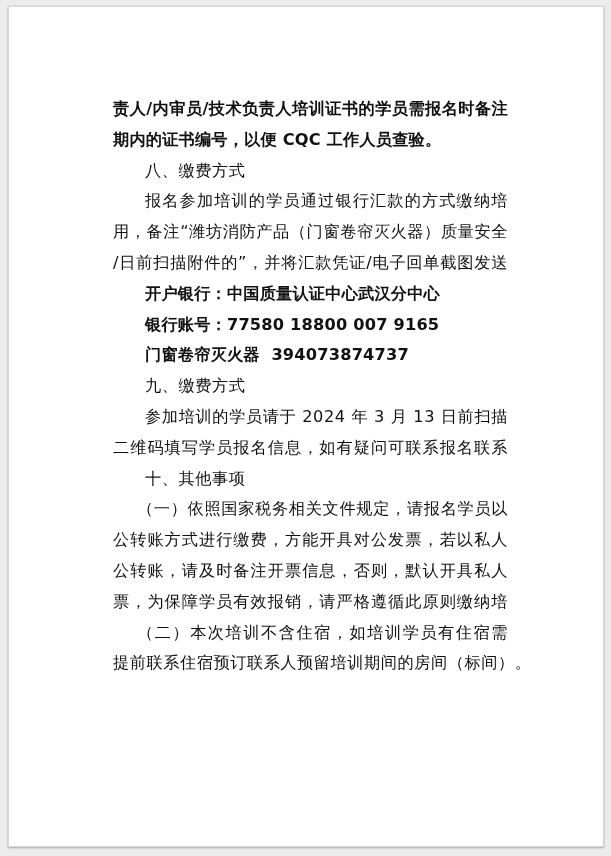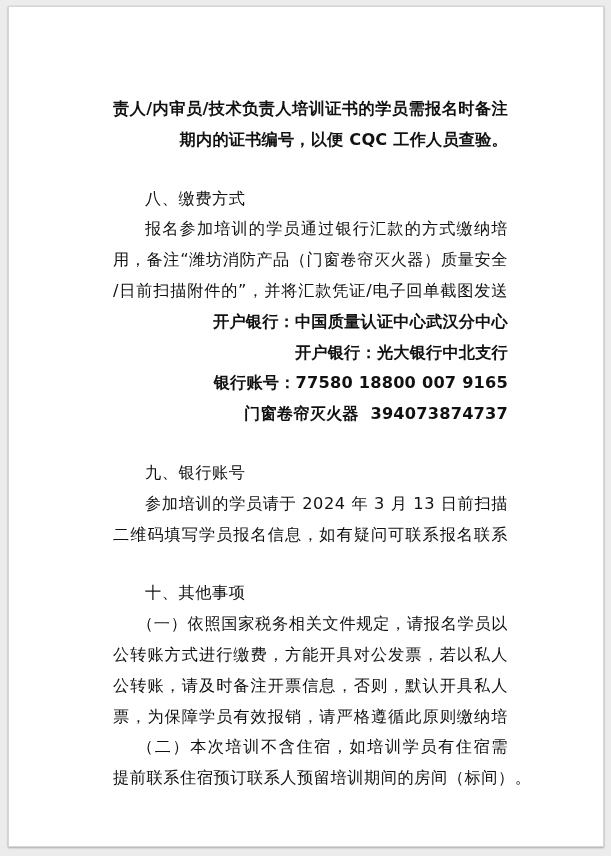--- a/index.html
+++ b/index.html
@@ -35,67 +35,62 @@
       height: 30.8px;
       line-height: 30.8px;
       font-size: 16.2px;
       color: #111111;
       white-space: nowrap;
       letter-spacing: 0.55px;
     }
     .bold {
       font-weight: bold;
       letter-spacing: 0.2px;
-      text-align: right;
     }
     .indent {
       padding-left: 32px;
     }
     .indent-wide {
       padding-left: 24px;
     }
     .justify {
       text-align: justify;
       text-align-last: justify;
       white-space: normal;
       overflow: hidden;
     }
     .heading {
       padding-left: 32px;
-      margin-top: 28px;
     }
   </style>
 </head>
 <body>
 
 <div class="page">
   <div class="text-block">
 
     <div class="line bold justify">责人/内审员/技术负责人培训证书的学员需报名时备注有效</div>
     <div class="line bold">期内的证书编号，以便 CQC 工作人员查验。</div>
 
     <div class="line heading">八、缴费方式</div>
     <div class="line indent justify">报名参加培训的学员通过银行汇款的方式缴纳培训费</div>
     <div class="line justify">用，备注“潍坊消防产品（门窗卷帘灭火器）质量安全总监</div>
     <div class="line justify">/日前扫描附件的”，并将汇款凭证/电子回单截图发送</div>
 
     <div class="line bold indent">
       <span>开户银行：</span><span>中国质量认证中心武汉分中心</span>
     </div>
     <div class="line bold indent">
-      <span>开户银行：</span><span>光大银行中北支行</span>
-    </div>
-    <div class="line bold indent">
       <span>银行账号：</span><span>77580 18800 007 9165</span>
     </div>
     <div class="line bold indent">
       <span>门窗卷帘灭火器</span>&nbsp;&nbsp;<span>394073874737</span>
     </div>
 
-    <div class="line heading">九、银行账号</div>
+    <div class="line heading">九、缴费方式</div>
     <div class="line indent justify">参加培训的学员请于 2024 年 3 月 13 日前扫描附件的</div>
     <div class="line justify">二维码填写学员报名信息，如有疑问可联系报名联系人。</div>
 
     <div class="line heading">十、其他事项</div>
     <div class="line indent-wide justify">（一）依照国家税务相关文件规定，请报名学员以公对</div>
     <div class="line justify">公转账方式进行缴费，方能开具对公发票，若以私人账户对</div>
     <div class="line justify">公转账，请及时备注开票信息，否则，默认开具私人抬头发</div>
     <div class="line justify">票，为保障学员有效报销，请严格遵循此原则缴纳培训费，</div>
     <div class="line indent-wide justify">（二）本次培训不含住宿，如培训学员有住宿需求，请</div>
     <div class="line">提前联系住宿预订联系人预留培训期间的房间（标间）。</div>

